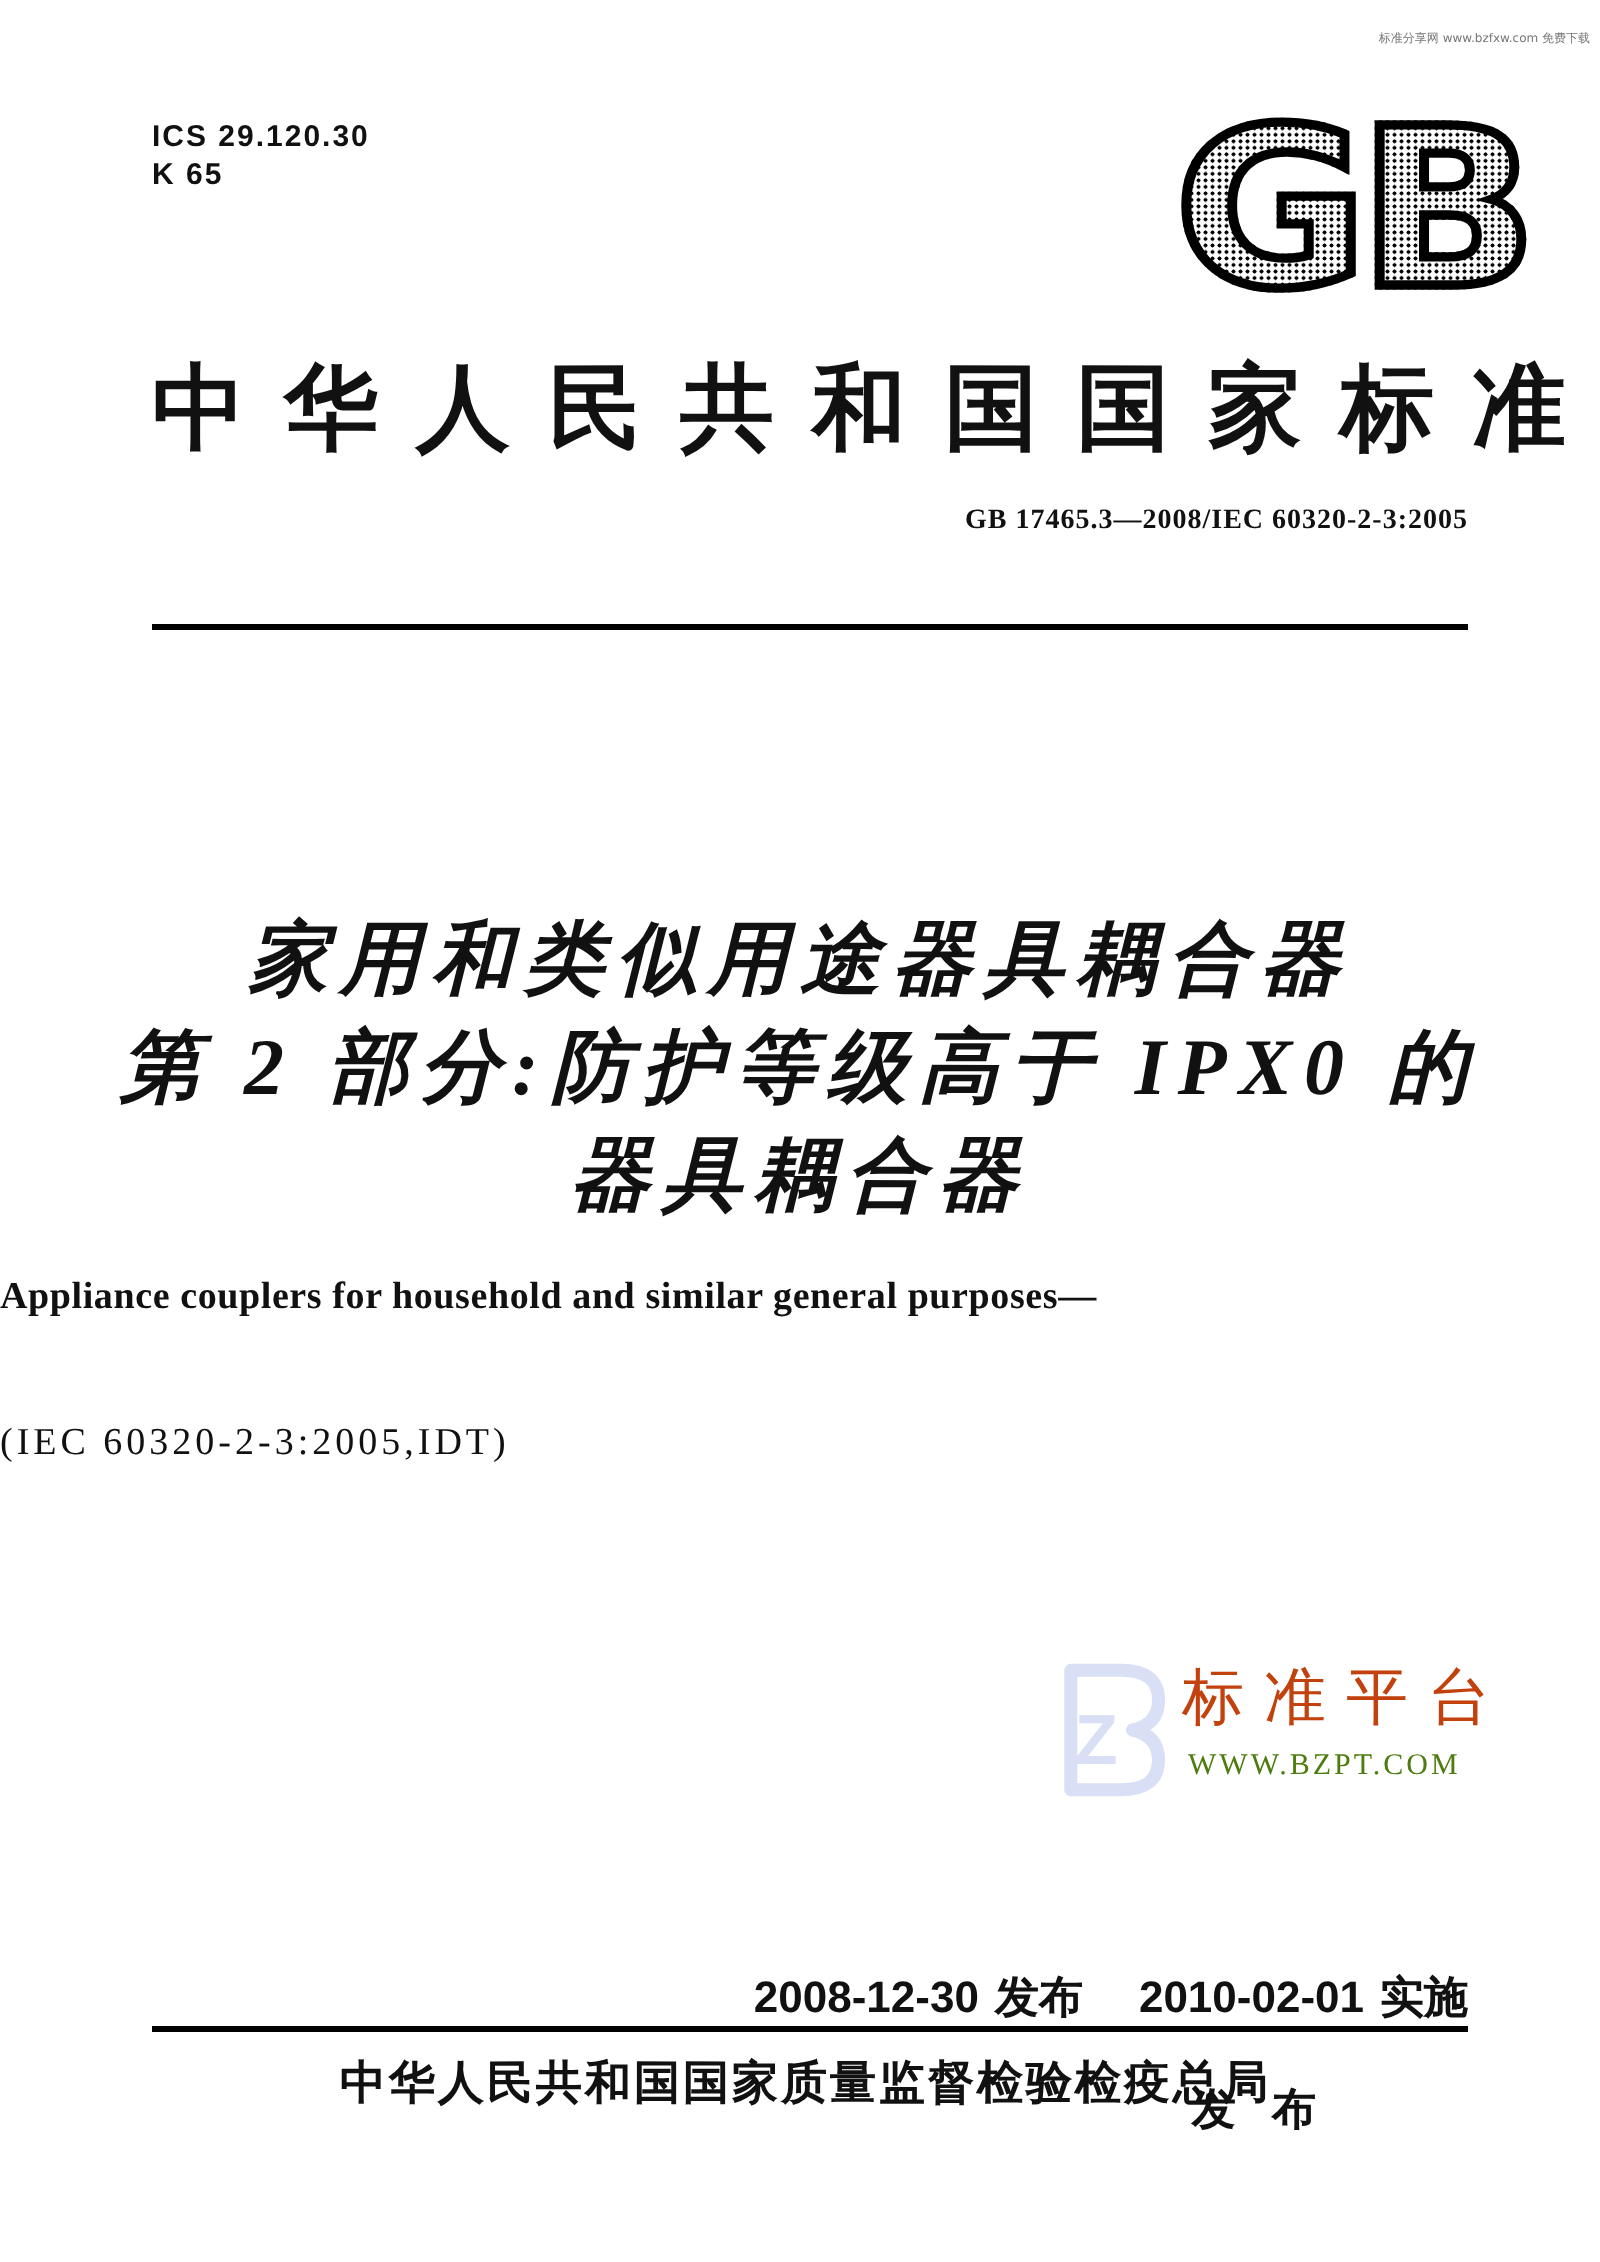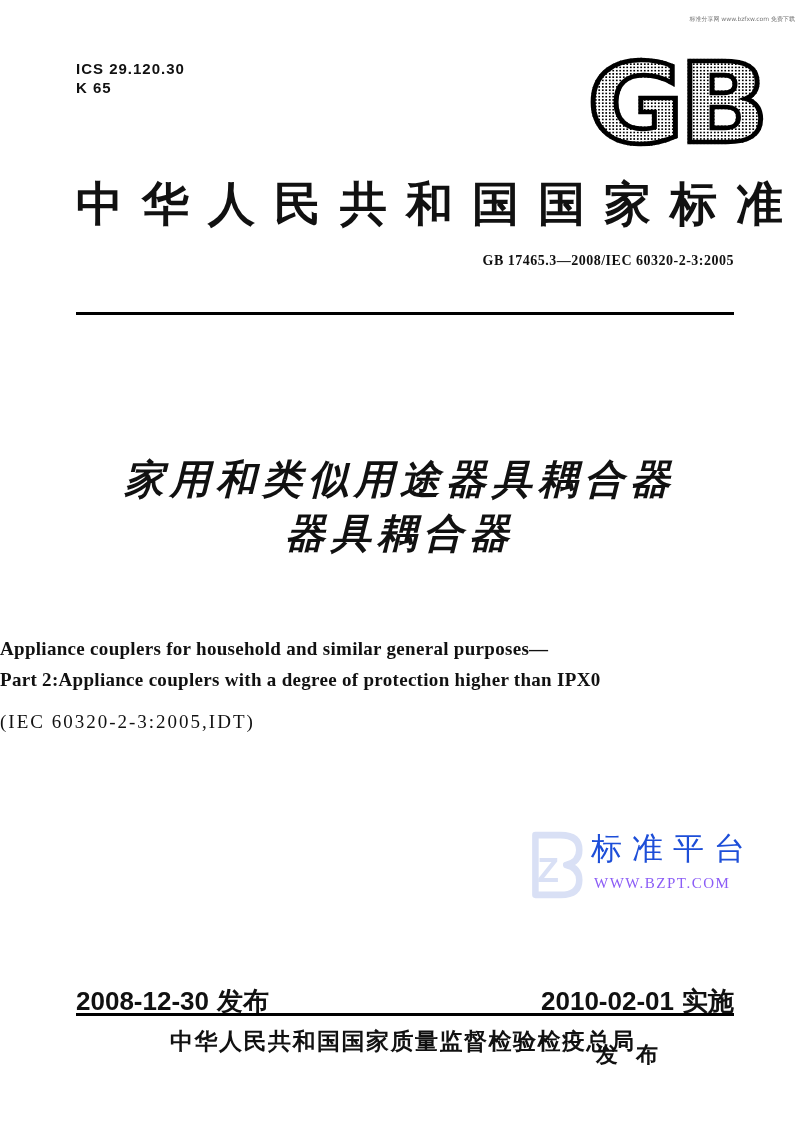--- a/index.html
+++ b/index.html
@@ -58,23 +58,23 @@
   }
   
   .bz-mark{position:absolute;left:527px;top:819px;display:flex;align-items:flex-start;}
   .bz-svg{flex:0 0 auto;}
   .bz-texts{margin-left:8px;}
   .bz-name{font-size:31px;line-height:36px;letter-spacing:10px;font-family:"Liberation Serif",serif;}
   .bz-url{font-size:15px;line-height:18px;letter-spacing:1.5px;margin-top:7px;margin-left:3px;font-family:"Liberation Serif",serif;}
   
   .dates{
     position:absolute;left:76px;right:66px;top:972px;
-    display:flex;justify-content:space-between;
+    display:flex;justify-content:flex-end;
     font-family:"Liberation Sans","DejaVu Sans",sans-serif;
-    font-weight:bold;font-size:26px;white-space:nowrap;gap:28px;
+    font-weight:bold;font-size:22px;white-space:nowrap;gap:28px;
   }
   .dates .lbl{margin-left:8px;font-family:"Liberation Serif",serif;}
   
   .pub1{
     position:absolute;left:170px;top:1014px;width:420px;
     font-size:23px;font-weight:bold;letter-spacing:1.5px;white-space:nowrap;
   }
   .pub2{
     position:absolute;left:170px;top:1043px;width:420px;
     font-size:23px;font-weight:bold;letter-spacing:13px;white-space:nowrap;
@@ -99,38 +99,38 @@
   <div class="gb-logo">GB</div>
 
   <div class="heading">中华人民共和国国家标准</div>
 
   <div class="std-num">GB 17465.3—2008/IEC 60320-2-3:2005</div>
 
   <div class="rule rule1"></div>
 
   <div class="title-zh">
     <div>家用和类似用途器具耦合器</div>
+    <div>第 2 部分:防护等级高于 IPX0 的</div>
     <div>器具耦合器</div>
   </div>
 
   <div class="title-en">
     <div>Appliance couplers for household and similar general purposes—</div>
-    <div>Part 2:Appliance couplers with a degree of protection higher than IPX0</div>
   </div>
 
   <div class="idt-note">(IEC 60320-2-3:2005,IDT)</div>
 
   <div class="bz-mark">
     <svg class="bz-svg" width="56" height="68" viewBox="0 0 60 72">
       <path d="M9 4 H36 Q56 4 56 20 Q56 33 42 36 Q56 39 56 52 Q56 68 36 68 H9 Z" fill="none" stroke="#d9e0f5" stroke-width="7" stroke-linejoin="round"></path>
       <text x="11" y="54" font-size="38" font-weight="bold" fill="#d9e0f5" font-family="Liberation Sans, sans-serif">Z</text>
     </svg>
     <div class="bz-texts">
-      <div class="bz-name" style="color:#1d4ed8">标准平台</div>
-      <div class="bz-url" style="color:#8b5cf6">WWW.BZPT.COM</div>
+      <div class="bz-name" style="color:#c2410c">标准平台</div>
+      <div class="bz-url" style="color:#4d7c0f">WWW.BZPT.COM</div>
     </div>
   </div>
 
   <div class="dates">
     <div>
       <span>2008-12-30</span><span class="lbl">发布</span>
     </div>
     <div>
       <span>2010-02-01</span><span class="lbl">实施</span>
     </div>

